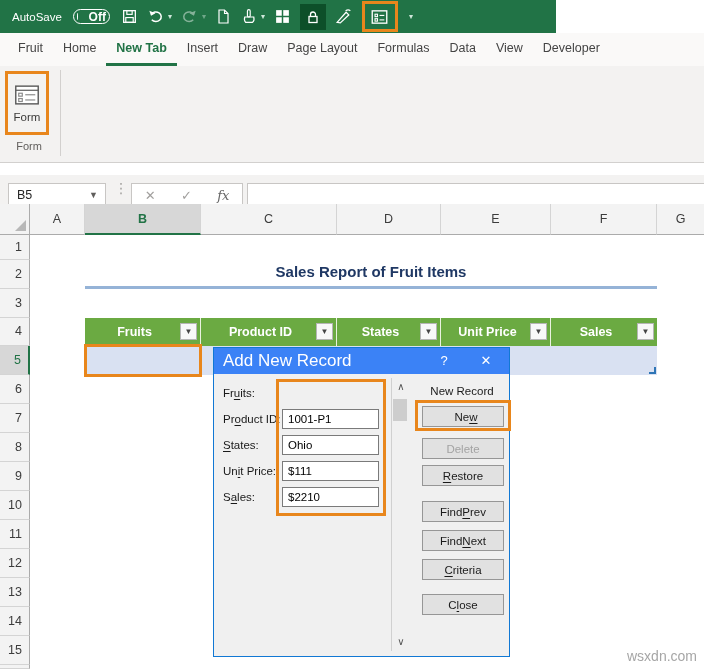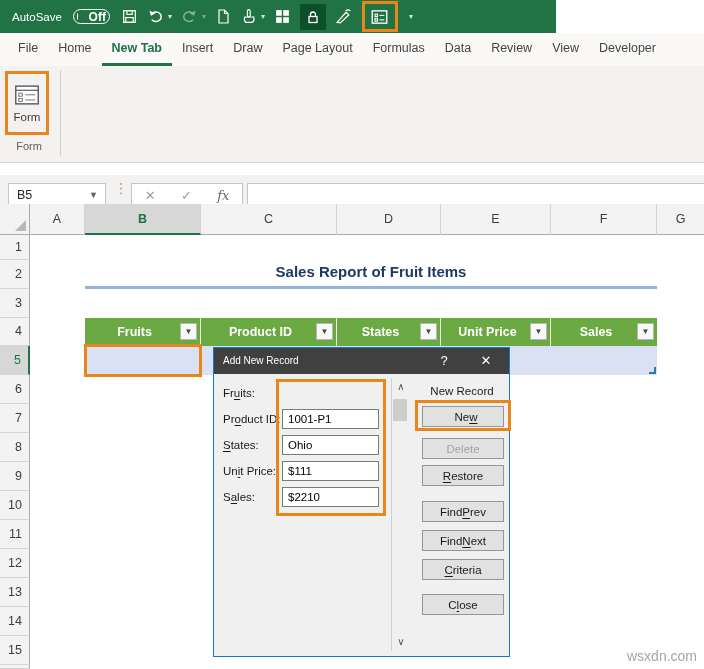--- a/index.html
+++ b/index.html
@@ -82,22 +82,22 @@
   .filter-btn{position:absolute;right:3px;top:5px;width:17px;height:17px;background:#f8f8f8;
               border:1px solid #b5b5b5;font-size:8px;color:#444;display:flex;align-items:center;justify-content:center;}
   .band{position:absolute;left:55px;top:111px;width:572px;height:29px;background:#d9e1f2;}
   .tbl-handle{position:absolute;left:619px;top:132px;width:7px;height:7px;
               border-right:2px solid #2e75b6;border-bottom:2px solid #2e75b6;}
   .hl-b5{position:absolute;left:54px;top:109px;width:118px;height:33px;border:3px solid #e8861c;}
 
   
   .dlg{position:absolute;left:213px;top:347px;width:297px;height:310px;background:#f0f0f0;
        border:1px solid #1178d4;}
-  .dlg-bar{position:absolute;left:0;top:0;width:100%;height:26px;background:#404040;color:#fff;
-           font-size:10px;line-height:26px;padding-left:9px;}
+  .dlg-bar{position:absolute;left:0;top:0;width:100%;height:26px;background:#3b82f6;color:#fff;
+           font-size:17px;line-height:26px;padding-left:9px;}
   .dlg-help{position:absolute;right:52px;top:0;width:26px;height:26px;text-align:center;line-height:26px;
             color:#fff;font-size:13px;}
   .dlg-close{position:absolute;right:8px;top:0;width:30px;height:26px;text-align:center;line-height:26px;
              color:#fff;font-size:13px;}
   .dfield-label{position:absolute;left:9px;height:20px;line-height:20px;font-size:11.5px;color:#1a1a1a;white-space:nowrap;}
   .dfield-input{position:absolute;left:68px;width:97px;height:20px;border:1px solid #7a7a7a;background:#fff;
                 font-size:11.5px;padding:0 5px;font-family:"Liberation Sans",sans-serif;}
   .hl-fields{position:absolute;left:62px;top:31px;width:110px;height:137px;border:3px solid #e8861c;}
   .dscroll-line{position:absolute;left:177px;top:30px;width:1px;height:273px;background:#d0d0d0;}
   .dscroll-up{position:absolute;left:179px;top:31px;width:16px;height:15px;text-align:center;
@@ -195,29 +195,28 @@
             </svg>
         </span>
       </span>
       <span class="chev" style="margin-left:2px;">▾</span>
     </span>
 
     <span class="doc-title">Create Database in Exce</span>
   </div>
 
   <div class="tabrow">
-    <span class="tab">File</span>
+    <span class="tab">Fruit</span>
     <span class="tab">Home</span>
     <span class="tab active">New Tab</span>
     <span class="tab">Insert</span>
     <span class="tab">Draw</span>
     <span class="tab">Page Layout</span>
     <span class="tab">Formulas</span>
     <span class="tab">Data</span>
-    <span class="tab">Review</span>
     <span class="tab">View</span>
     <span class="tab">Developer</span>
   </div>
 
   <div class="ribbon">
     <div class="form-annot"></div>
     <div class="form-btn">
       <svg width="26" height="22" viewBox="0 0 22 18">
           <rect x="1.5" y="1.5" width="19" height="15" fill="#fff" stroke="#5a5a5a" stroke-width="1.2"></rect>
           <line x1="1.5" y1="5" x2="20.5" y2="5" stroke="#5a5a5a" stroke-width="1"></line>

